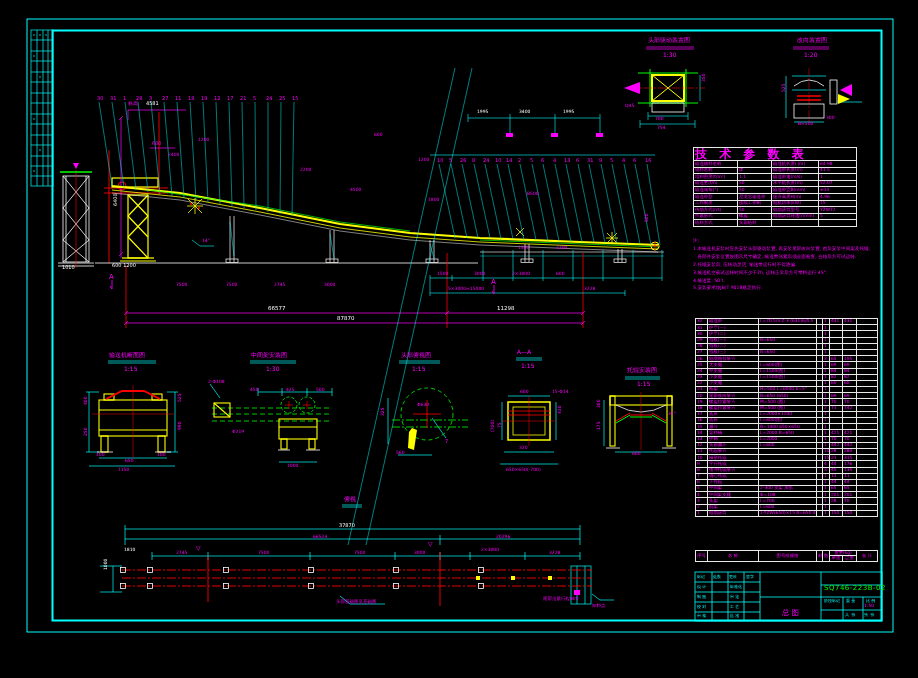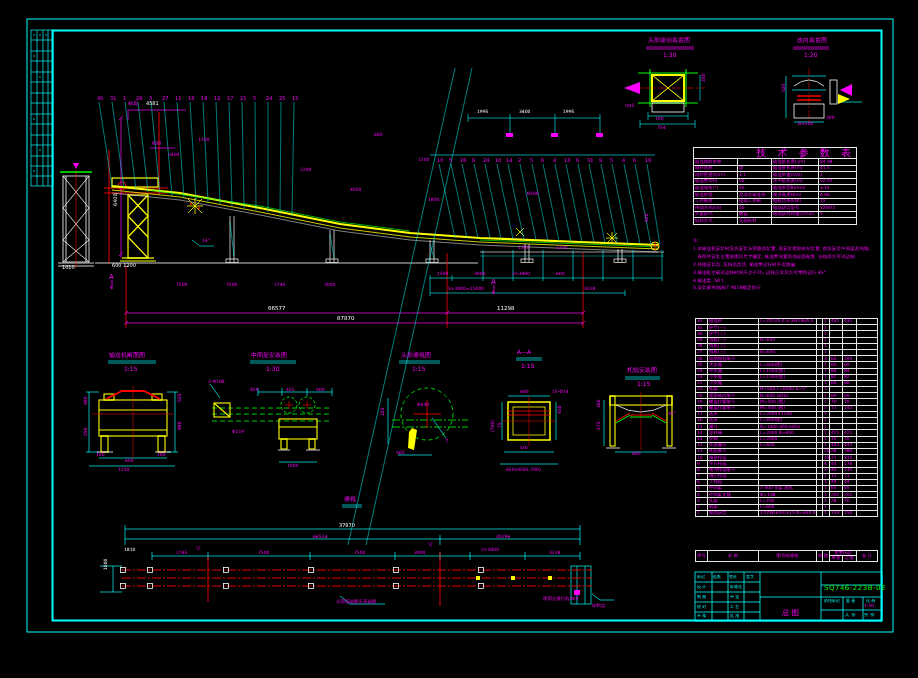--- a/index.html
+++ b/index.html
@@ -4,21 +4,21 @@
 <style>
   html,body{margin:0;padding:0;background:#000;}
   #app{position:relative;width:918px;height:678px;background:#000;overflow:hidden;
        font-family:"DejaVu Sans",sans-serif;}
   #art{position:absolute;left:0;top:0;}
   .lbl{position:absolute;color:#ff00ff;font-size:5px;line-height:1;white-space:pre;
        transform-origin:left top;font-family:"DejaVu Sans",sans-serif;}
   .tbl{position:absolute;border-collapse:collapse;table-layout:fixed;}
   .tbl td,.tbl th{border:1px solid #e8e8e8;color:#ff00ff;font-weight:normal;
        font-size:4.4px;line-height:1;padding:0 1px;overflow:hidden;white-space:nowrap;}
-  #paramtbl th{font-size:10px;letter-spacing:4px;height:9px;text-align:right;}
+  #paramtbl th{font-size:12px;letter-spacing:4px;height:9px;text-align:left;font-weight:bold;}
   #paramtbl td{height:5.6px;}
   #bomtbl td{height:5.2px;}
   #bomhead td{font-size:4.4px;text-align:center;}
   #notes{position:absolute;left:693px;top:237px;width:185px;}
   .note{color:#ff00ff;font-size:4.6px;line-height:7.9px;white-space:pre;}
 </style>
 </head>
 <body>
 
 <div id="app">

